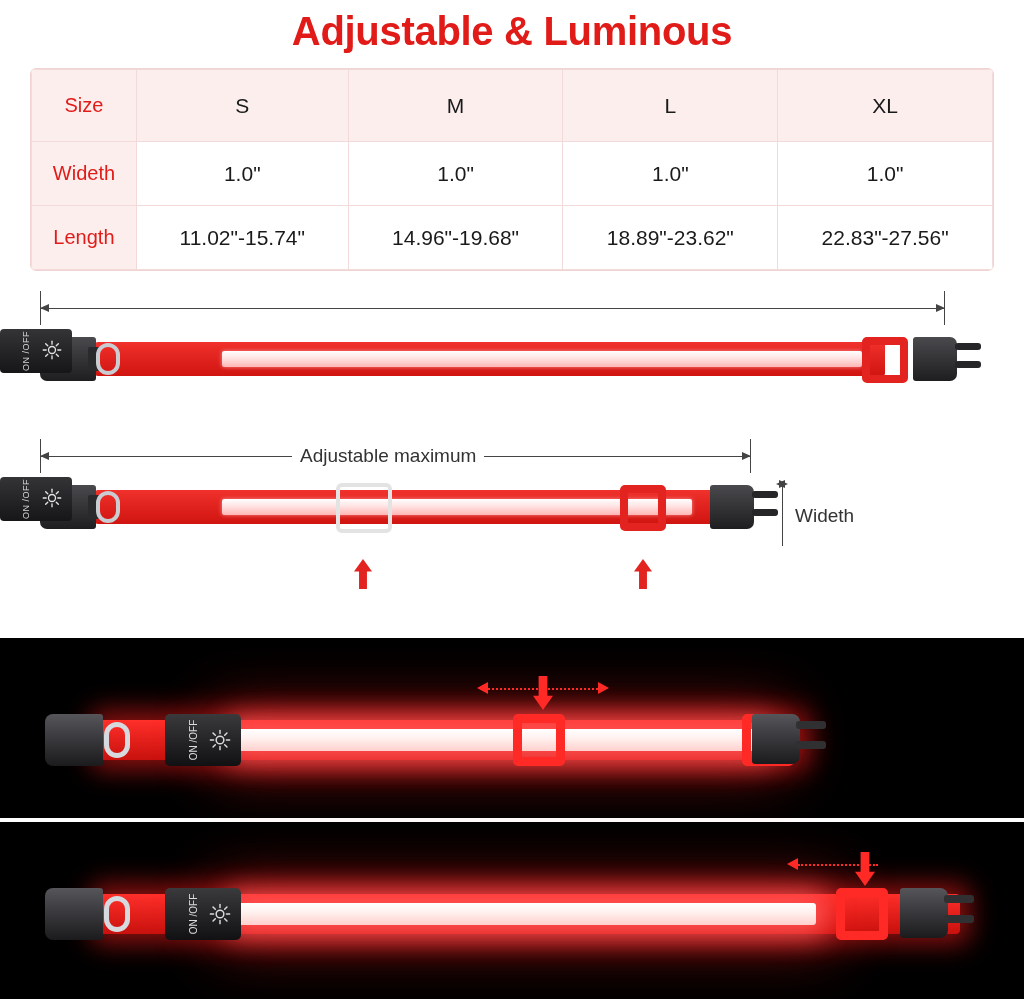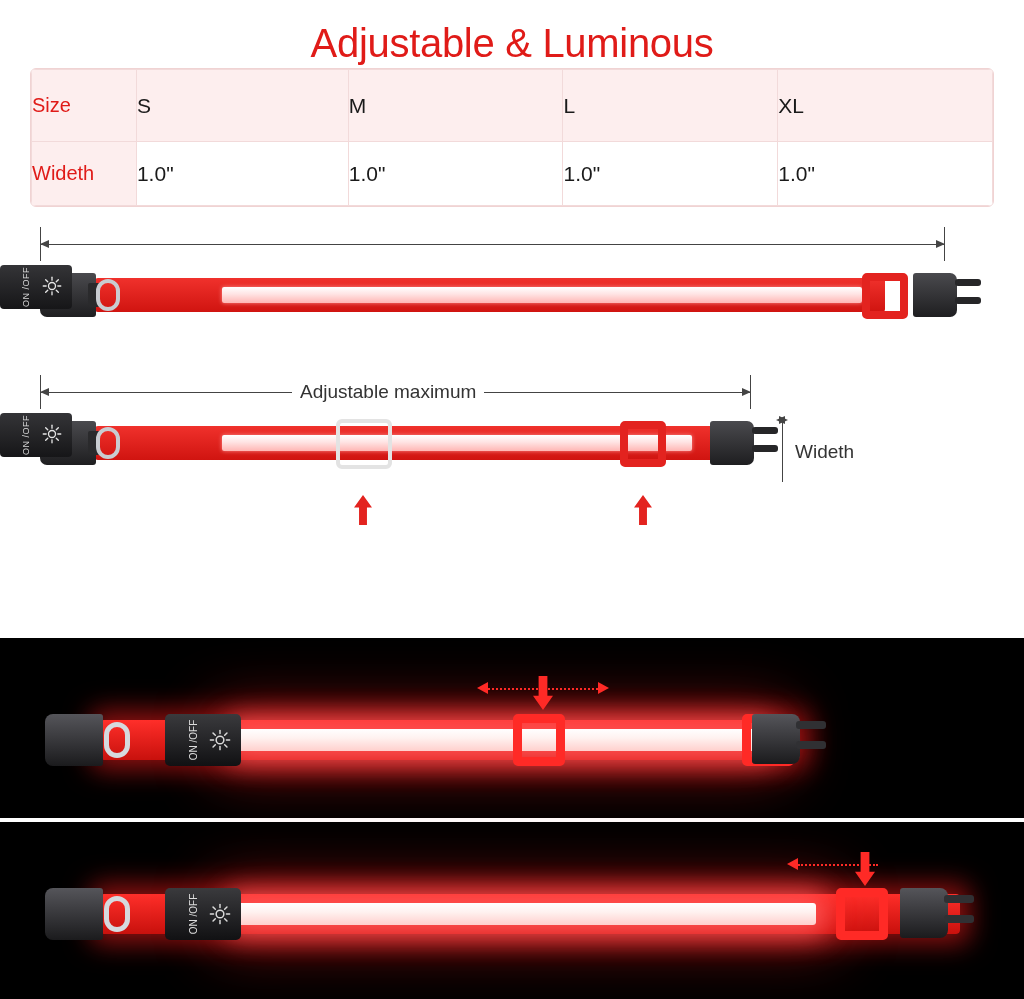--- a/index.html
+++ b/index.html
@@ -9,38 +9,38 @@
     background: #ffffff;
     overflow: hidden;
   }
   .page { position: relative; width: 1024px; height: 999px; }
 
   
   .title {
     text-align: center;
     color: #e01b18;
     font-size: 40px;
-    font-weight: normal;
+    font-weight: bold;
     letter-spacing: -0.3px;
-    padding-top: 18px;
+    padding-top: 6px;
     height: 58px;
     line-height: 50px;
   }
 
   
   .table-wrap {
     margin: 10px 30px 0 30px;
     border: 1px solid #f0d3d3;
     border-radius: 6px;
     overflow: hidden;
   }
   table { width: 100%; border-collapse: collapse; }
   th, td {
     border: 1px solid #f2dada;
-    text-align: left;
+    text-align: center;
     font-size: 21px;
     color: #1a1a1a;
     height: 64px;
     font-weight: normal;
   }
   thead th { background: #fdeeee; height: 72px; }
   th.size-head, td.rowhead {
     background: #fdeeee;
     color: #e01b18;
     width: 105px;
@@ -267,20 +267,27 @@
           <th class="colXL">XL</th>
         </tr>
       </thead>
       <tbody>
         <tr>
           <td class="rowhead">Wideth</td>
           <td>1.0"</td>
           <td>1.0"</td>
           <td>1.0"</td>
           <td>1.0"</td>
+        </tr>
+        <tr>
+          <td class="rowhead">Length</td>
+          <td>11.02"-15.74"</td>
+          <td>14.96"-19.68"</td>
+          <td>18.89"-23.62"</td>
+          <td>22.83"-27.56"</td>
         </tr>
       </tbody>
     </table>
   </div>
 
   <div class="diagram">
 
     <div class="tick" style="left:40px; top:10px; height:34px;"></div>
     <div class="tick" style="left:944px; top:10px; height:34px;"></div>
     <div class="arrow-line" style="left:40px; top:27px; width:905px;"></div>

